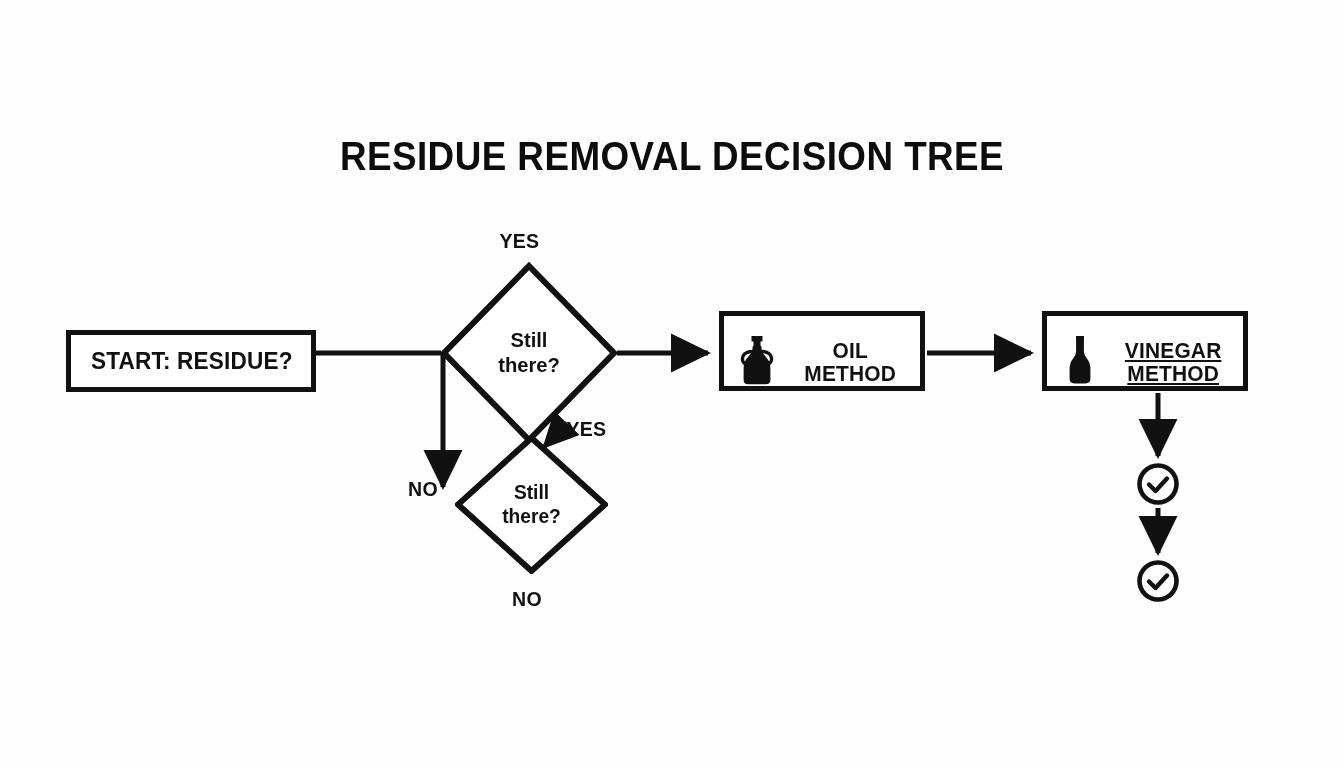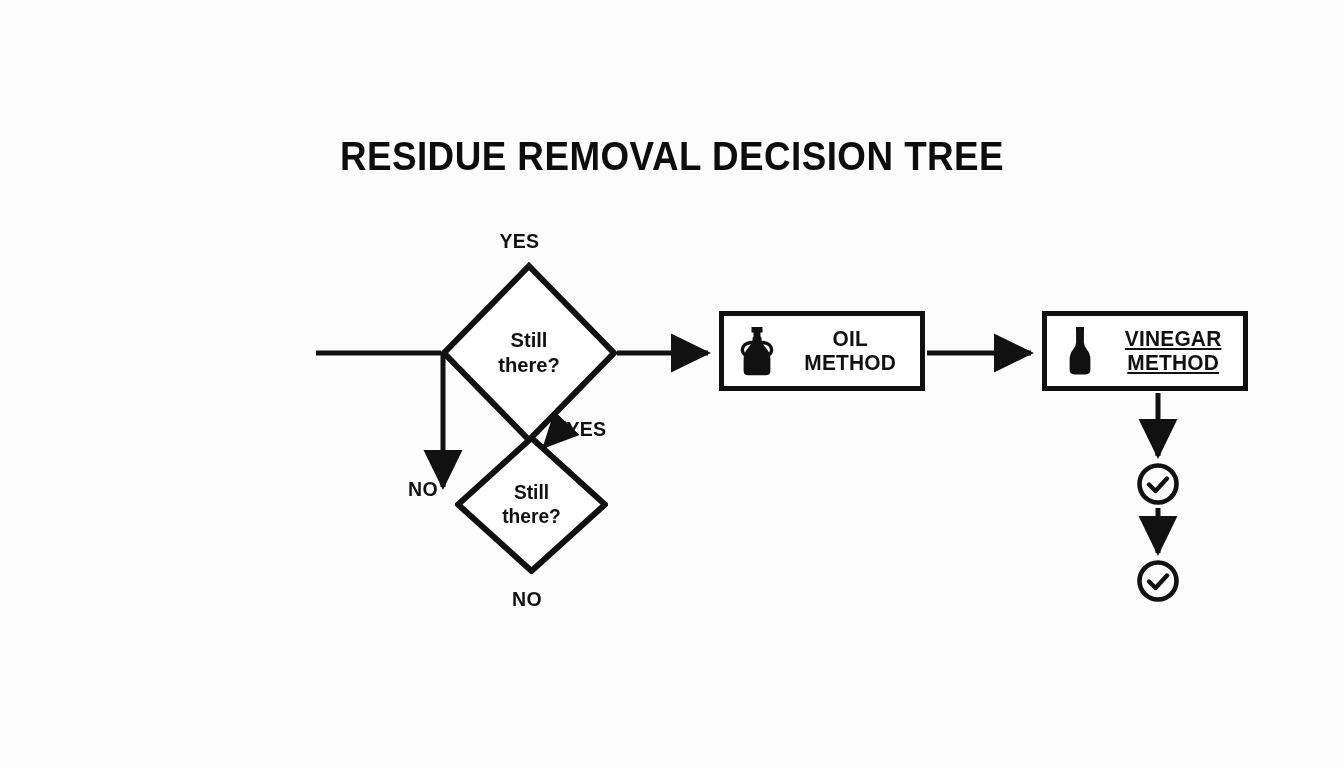--- a/index.html
+++ b/index.html
@@ -74,20 +74,21 @@
     transform: scaleX(0.94);
     transform-origin: 0 50%;
     white-space: nowrap;
   }
   .box-method {
     top: 311px;
     width: 206px;
     height: 80px;
     padding-left: 14px;
     gap: 10px;
+    align-items: flex-end;
   }
   .box-oil  { left: 719px; }
   .box-vinegar { left: 1042px; text-decoration: underline; }
   .box-method .box-label {
     flex: 1;
     text-align: center;
     font-family: "Liberation Sans Narrow", "Liberation Sans", sans-serif;
     font-weight: bold;
     font-size: 22px;
     line-height: 1.08;
@@ -174,20 +175,23 @@
 
     <line x1="566" y1="424" x2="544" y2="447" stroke="#111111" stroke-width="4.5" marker-end="url(#arrow)"></line>
 
     <line x1="1158" y1="393" x2="1158" y2="456" stroke="#111111" stroke-width="5" marker-end="url(#arrow)"></line>
 
     <line x1="1158" y1="508" x2="1158" y2="553" stroke="#111111" stroke-width="5" marker-end="url(#arrow)"></line>
   </svg>
 
   <div class="title">RESIDUE REMOVAL DECISION TREE</div>
 
+  <div class="node-box box-start">
+    <span class="box-label">START: RESIDUE?</span>
+  </div>
 
   <div class="diamond diamond-1">
     <svg width="178" height="182" viewBox="0 0 178 182">
       <polygon points="89,4 174,91 89,178 4,91" fill="#ffffff" stroke="#111111" stroke-width="6" stroke-linejoin="miter"></polygon>
     </svg>
     <div class="dlabel">
       <span>Still</span>
       <span>there?</span>
     </div>
   </div>

